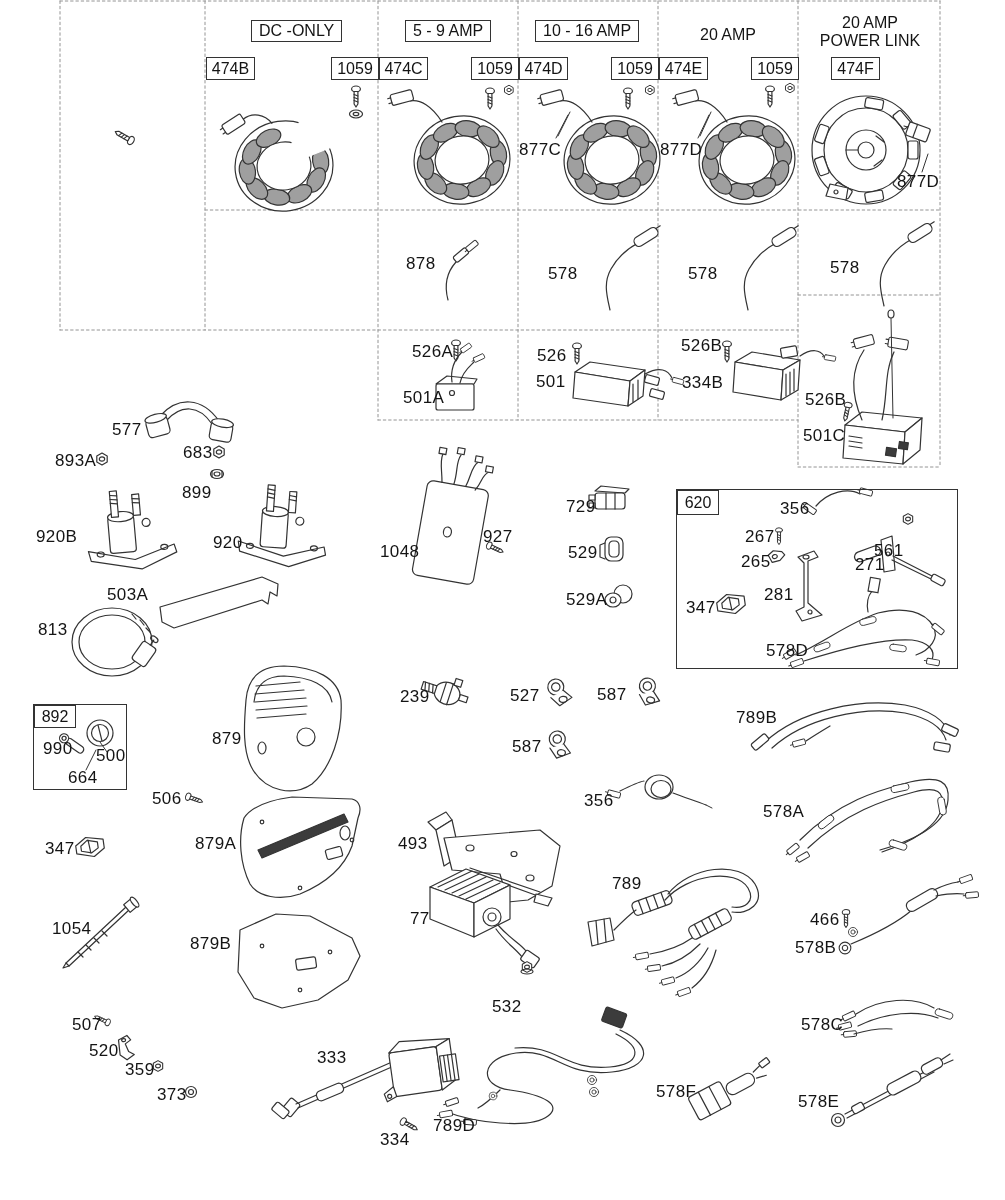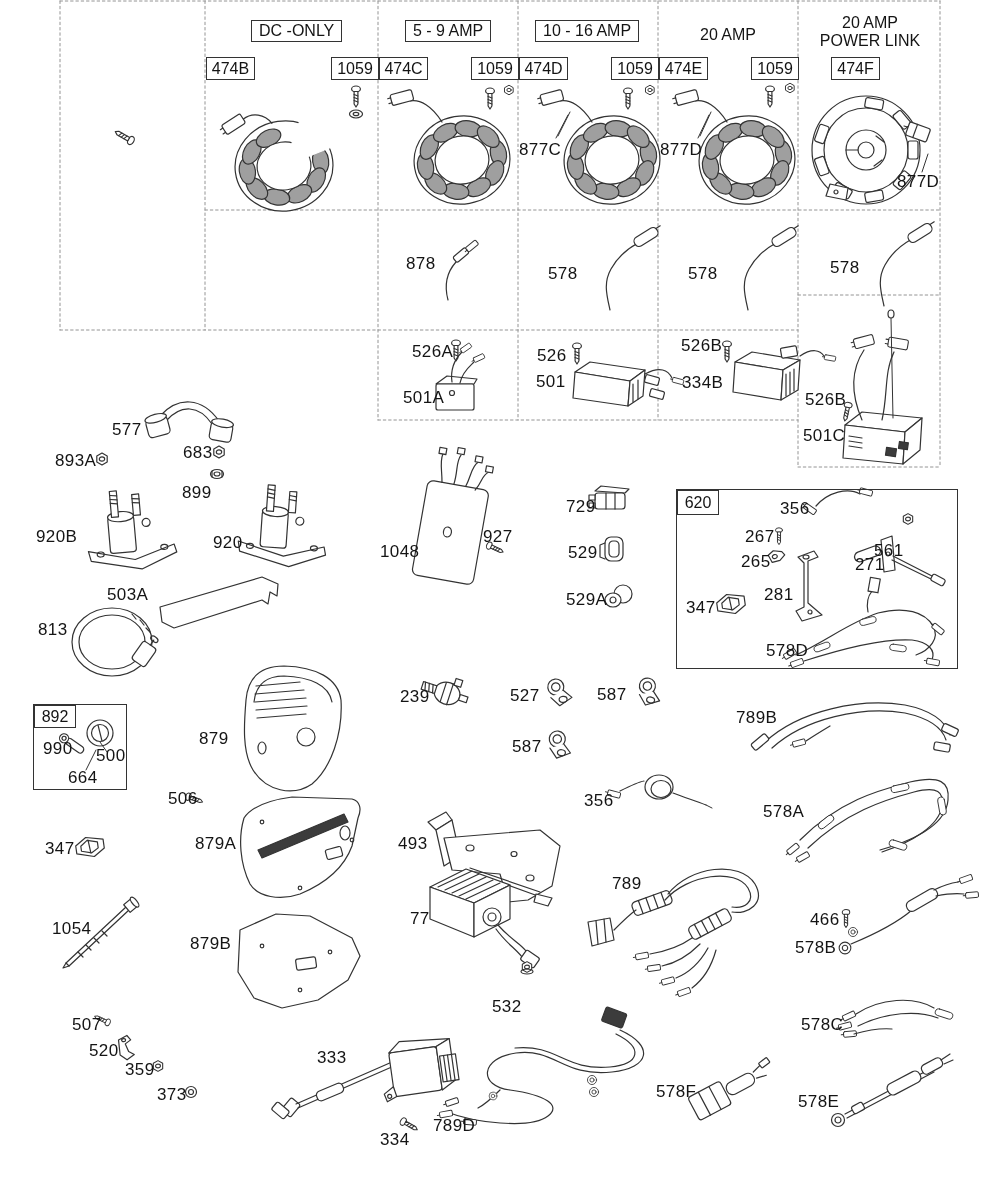--- a/index.html
+++ b/index.html
@@ -781,27 +781,27 @@
 <span class="pl" style="left:745px;top:527px;">267</span>
 <span class="pl" style="left:741px;top:552px;">265</span>
 <span class="pl" style="left:855px;top:555px;">271</span>
 <span class="pl" style="left:764px;top:585px;">281</span>
 <span class="pl" style="left:686px;top:598px;">347</span>
 <span class="pl" style="left:766px;top:641px;">578D</span>
 
 <span class="pl" style="left:43px;top:739px;">990</span>
 <span class="pl" style="left:96px;top:746px;">500</span>
 <span class="pl" style="left:68px;top:768px;">664</span>
-<span class="pl" style="left:199px;top:729px;">879</span>
+<span class="pl" style="left:212px;top:729px;">879</span>
 <span class="pl" style="left:400px;top:687px;">239</span>
 <span class="pl" style="left:510px;top:686px;">527</span>
 <span class="pl" style="left:597px;top:685px;">587</span>
 <span class="pl" style="left:512px;top:737px;">587</span>
 <span class="pl" style="left:736px;top:708px;">789B</span>
-<span class="pl" style="left:168px;top:789px;">506</span>
+<span class="pl" style="left:152px;top:789px;">506</span>
 <span class="pl" style="left:584px;top:791px;">356</span>
 <span class="pl" style="left:763px;top:802px;">578A</span>
 <span class="pl" style="left:45px;top:839px;">347</span>
 <span class="pl" style="left:195px;top:834px;">879A</span>
 <span class="pl" style="left:398px;top:834px;">493</span>
 <span class="pl" style="left:52px;top:919px;">1054</span>
 <span class="pl" style="left:410px;top:909px;">77</span>
 <span class="pl" style="left:612px;top:874px;">789</span>
 <span class="pl" style="left:810px;top:910px;">466</span>
 <span class="pl" style="left:795px;top:938px;">578B</span>

